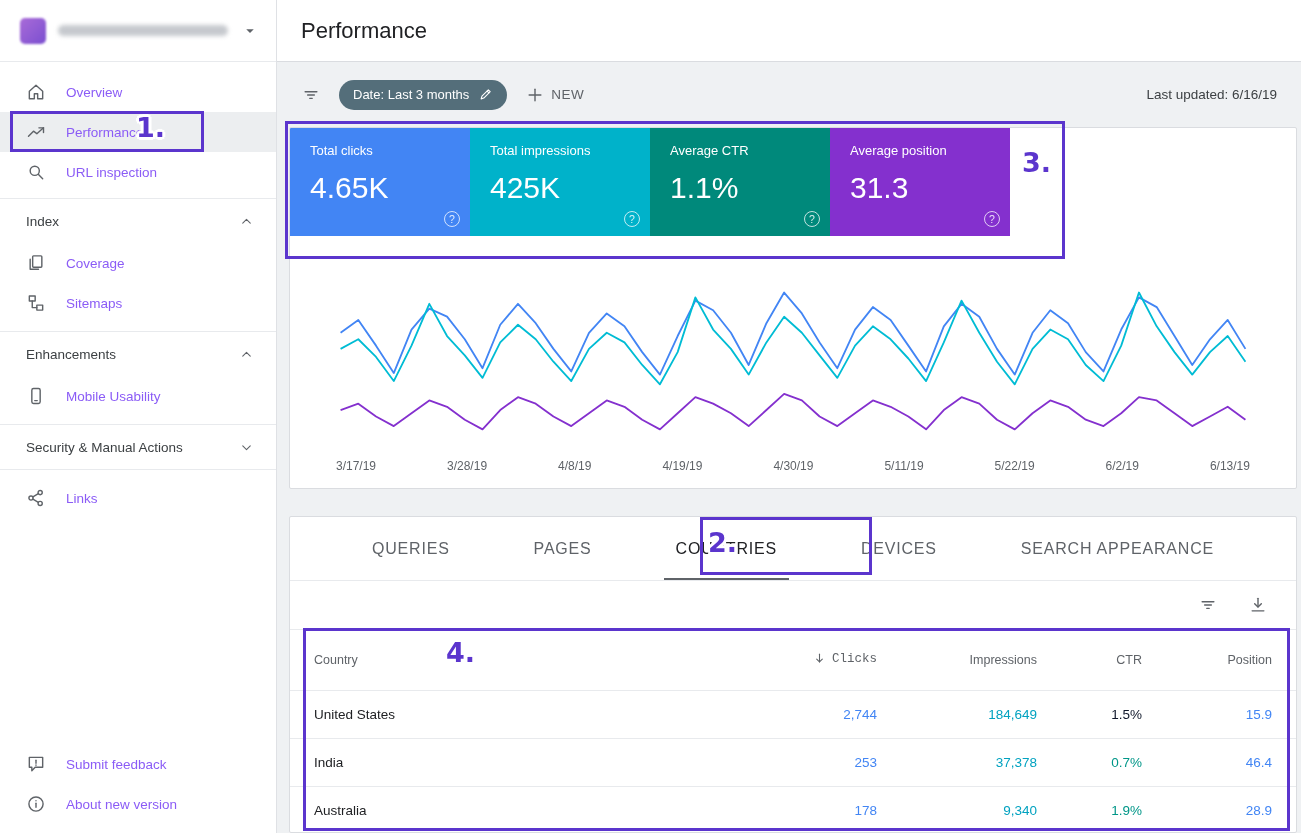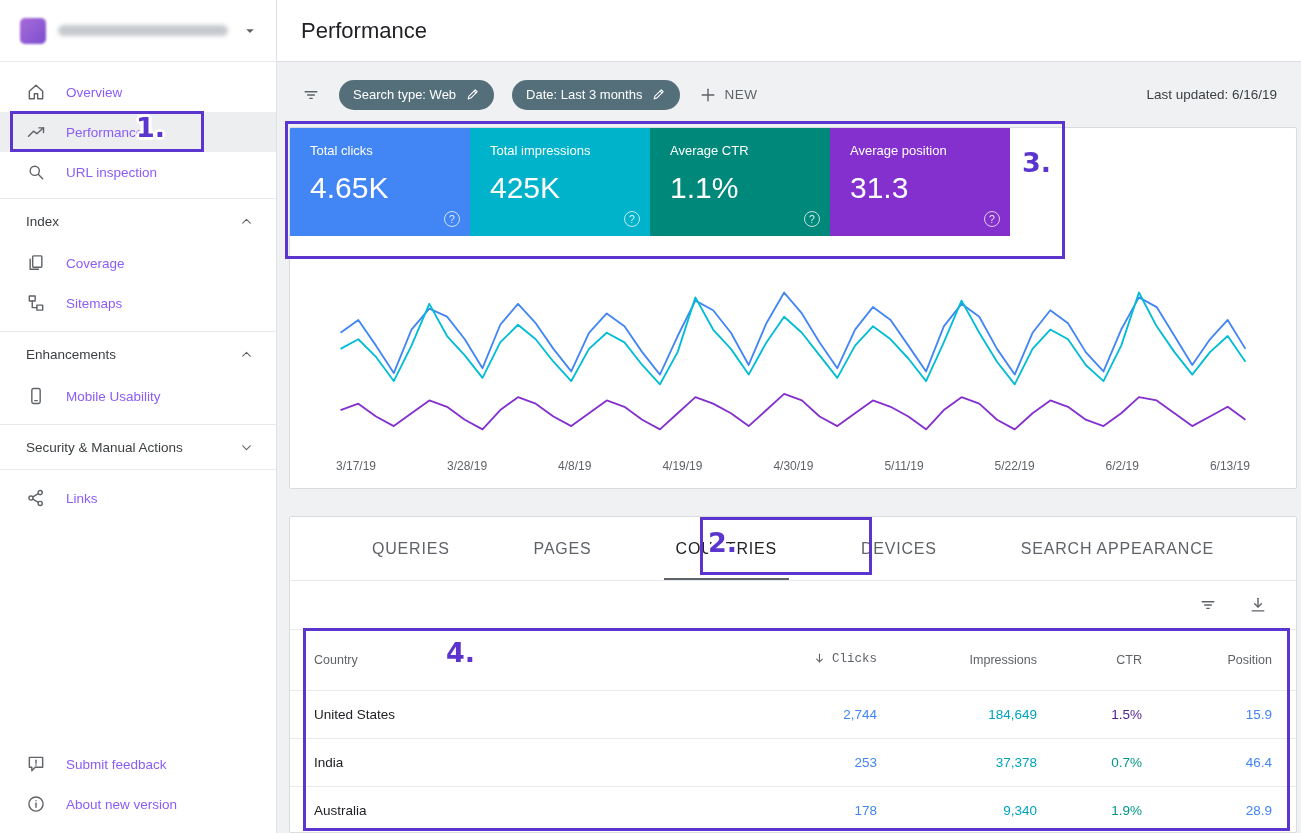--- a/index.html
+++ b/index.html
@@ -244,27 +244,20 @@
     <div class="main-header">
       <span class="main-title">Performance</span>
     </div>
 
     <div class="toolbar">
       <svg class="i" viewBox="0 0 24 24">
           <line x1="5" y1="8" x2="19" y2="8"></line>
           <line x1="8" y1="12" x2="16" y2="12"></line>
           <line x1="10.5" y1="16" x2="13.5" y2="16"></line>
         </svg>
-      <div class="chip">
-        <span>Search type: Web</span>
-        <svg class="i i-sm i-white" viewBox="0 0 24 24">
-            <path d="M5 19 l1.3-4.3 L16.5 4.5 l3 3 L9.3 17.7 z"></path>
-            <line x1="14.5" y1="6.5" x2="17.5" y2="9.5"></line>
-          </svg>
-      </div>
       <div class="chip">
         <span>Date: Last 3 months</span>
         <svg class="i i-sm i-white" viewBox="0 0 24 24">
             <path d="M5 19 l1.3-4.3 L16.5 4.5 l3 3 L9.3 17.7 z"></path>
             <line x1="14.5" y1="6.5" x2="17.5" y2="9.5"></line>
           </svg>
       </div>
       <div class="new-btn">
         <svg class="i" viewBox="0 0 24 24">
             <line x1="12" y1="5" x2="12" y2="19"></line>
@@ -364,21 +357,21 @@
         </span>
         <span class="col-impr">Impressions</span>
         <span class="col-ctr">CTR</span>
         <span class="col-pos">Position</span>
       </div>
 
       <div class="trow">
         <span class="col-country">United States</span>
         <span class="col-clicks" style="color: rgb(66, 133, 244);">2,744</span>
         <span class="col-impr" style="color: rgb(2, 162, 192);">184,649</span>
-        <span class="col-ctr" style="color: #4c1d95;">1.5%</span>
+        <span class="col-ctr" style="color: #0f172a;">1.5%</span>
         <span class="col-pos" style="color: rgb(66, 133, 244);">15.9</span>
       </div>
       <div class="trow">
         <span class="col-country">India</span>
         <span class="col-clicks" style="color: rgb(66, 133, 244);">253</span>
         <span class="col-impr" style="color: rgb(2, 162, 192);">37,378</span>
         <span class="col-ctr" style="color: rgb(0, 150, 136);">0.7%</span>
         <span class="col-pos" style="color: rgb(66, 133, 244);">46.4</span>
       </div>
       <div class="trow">

